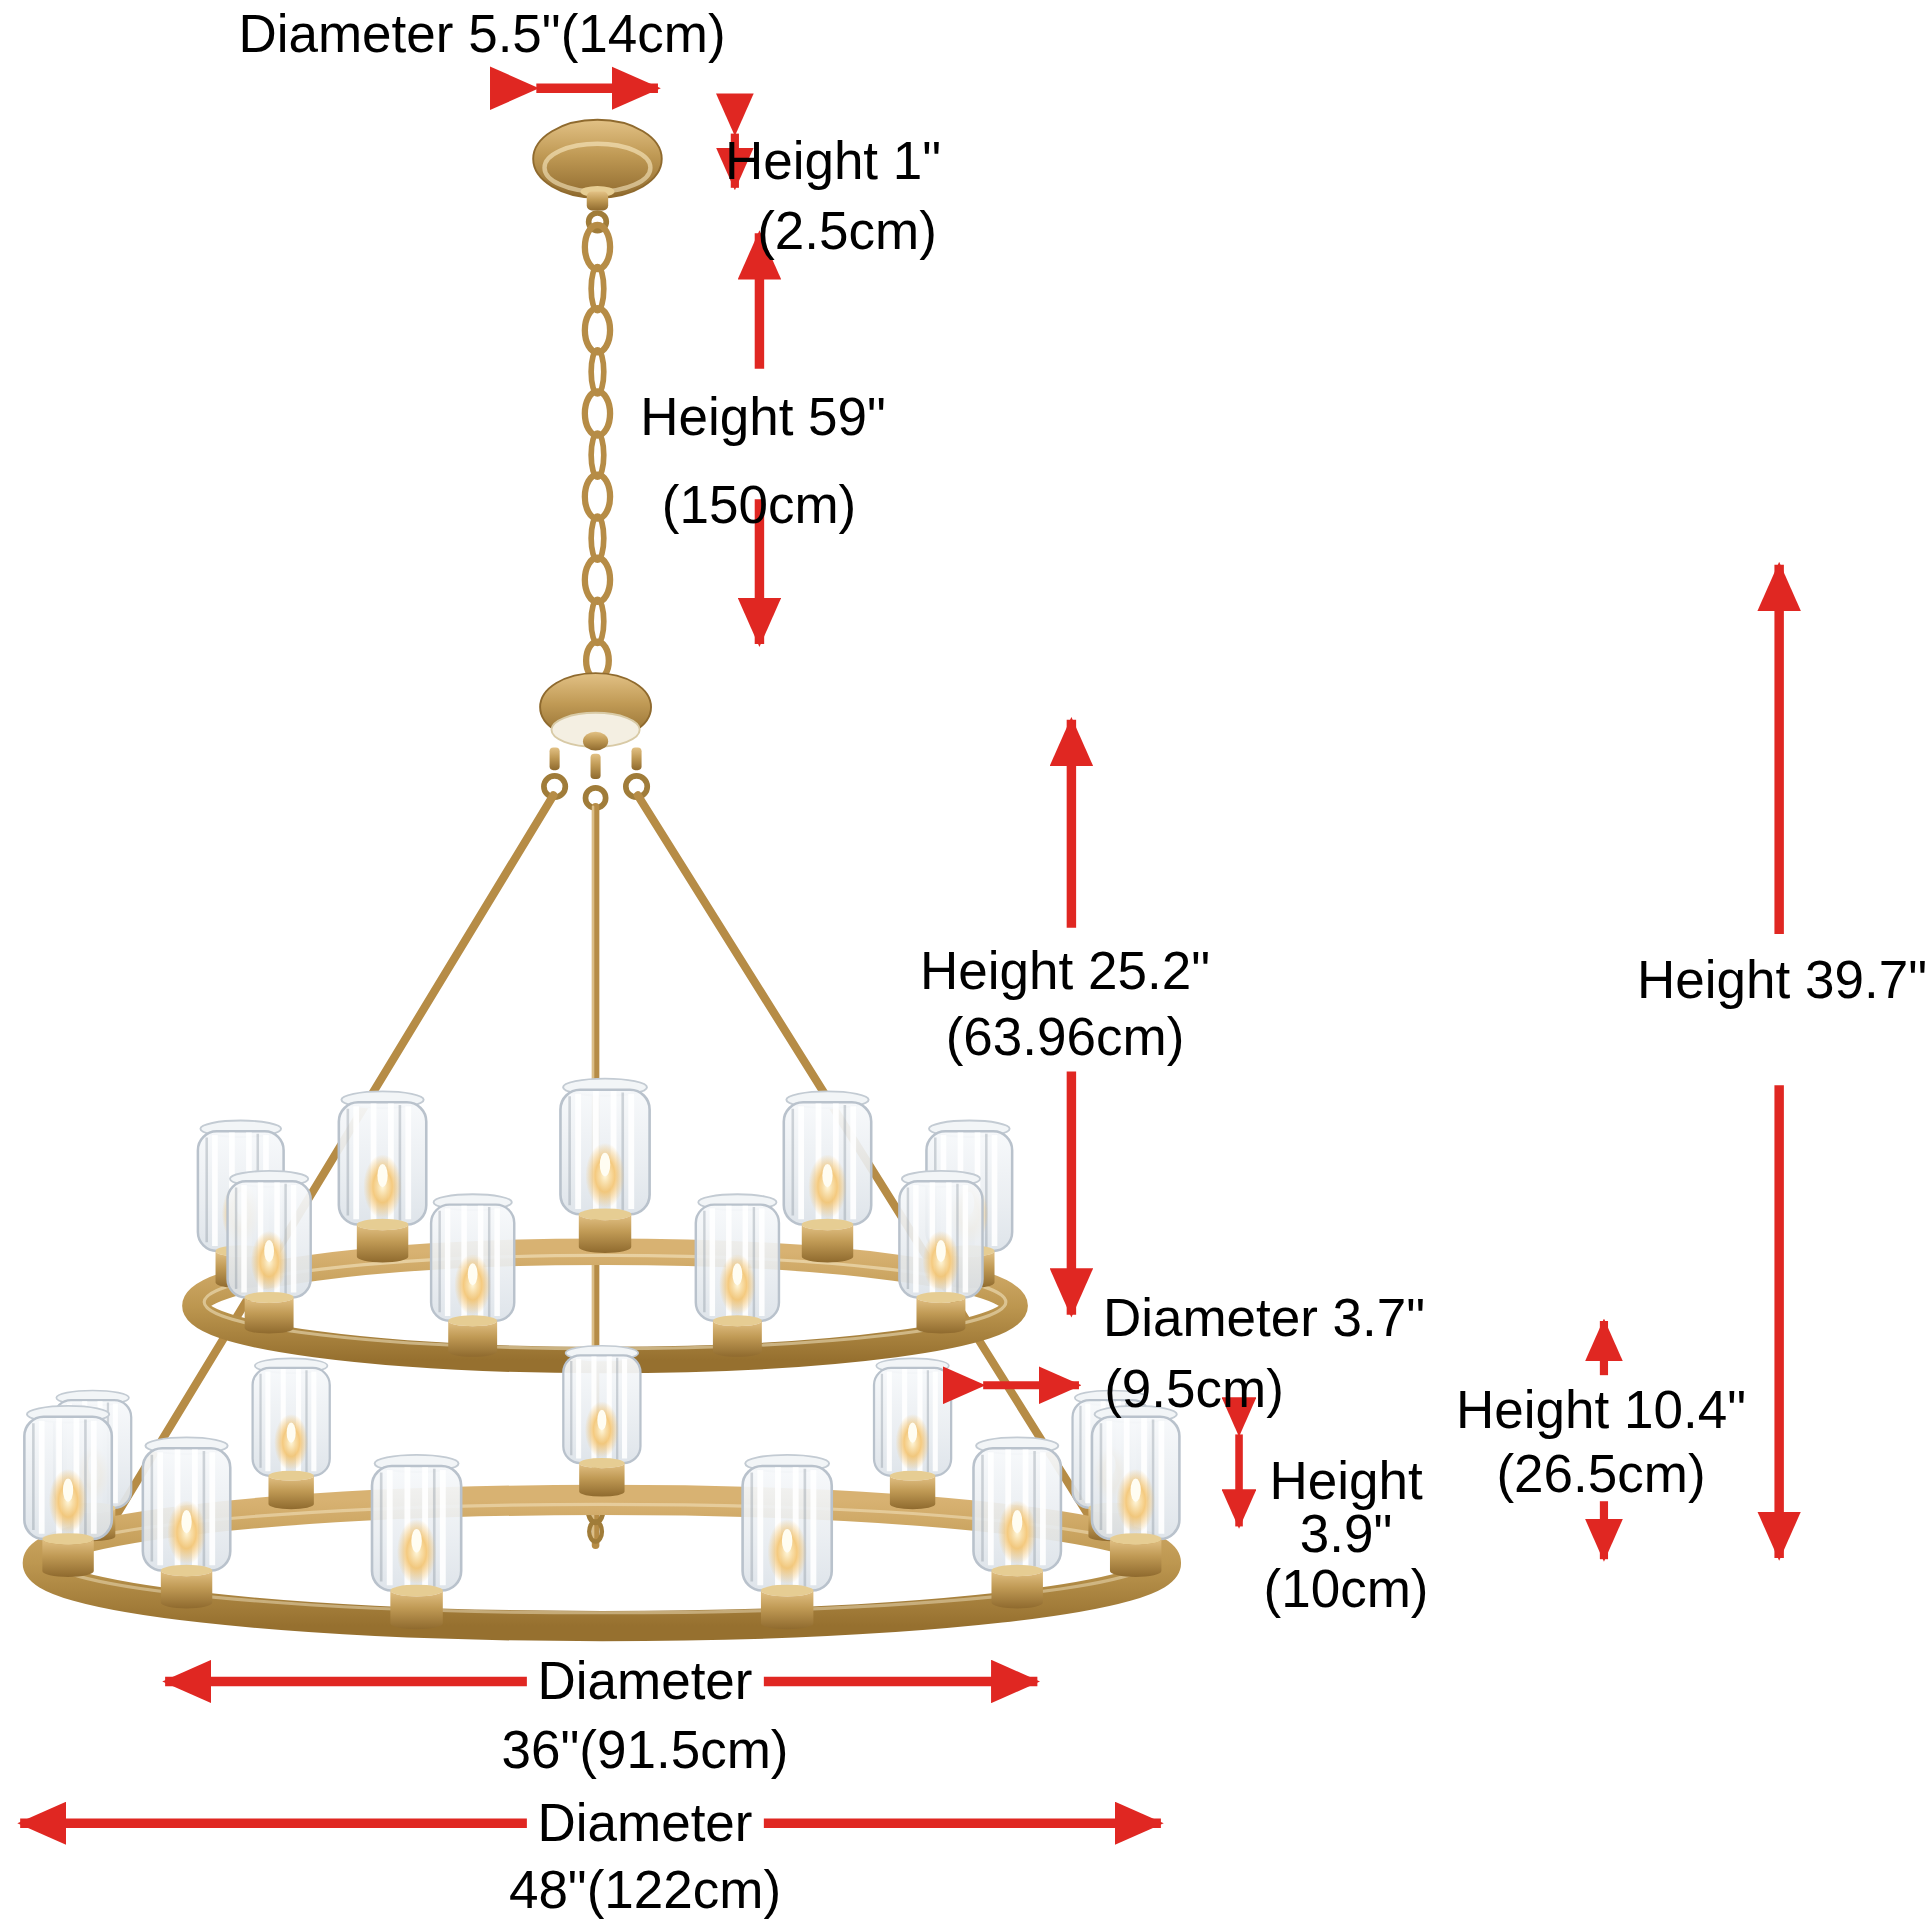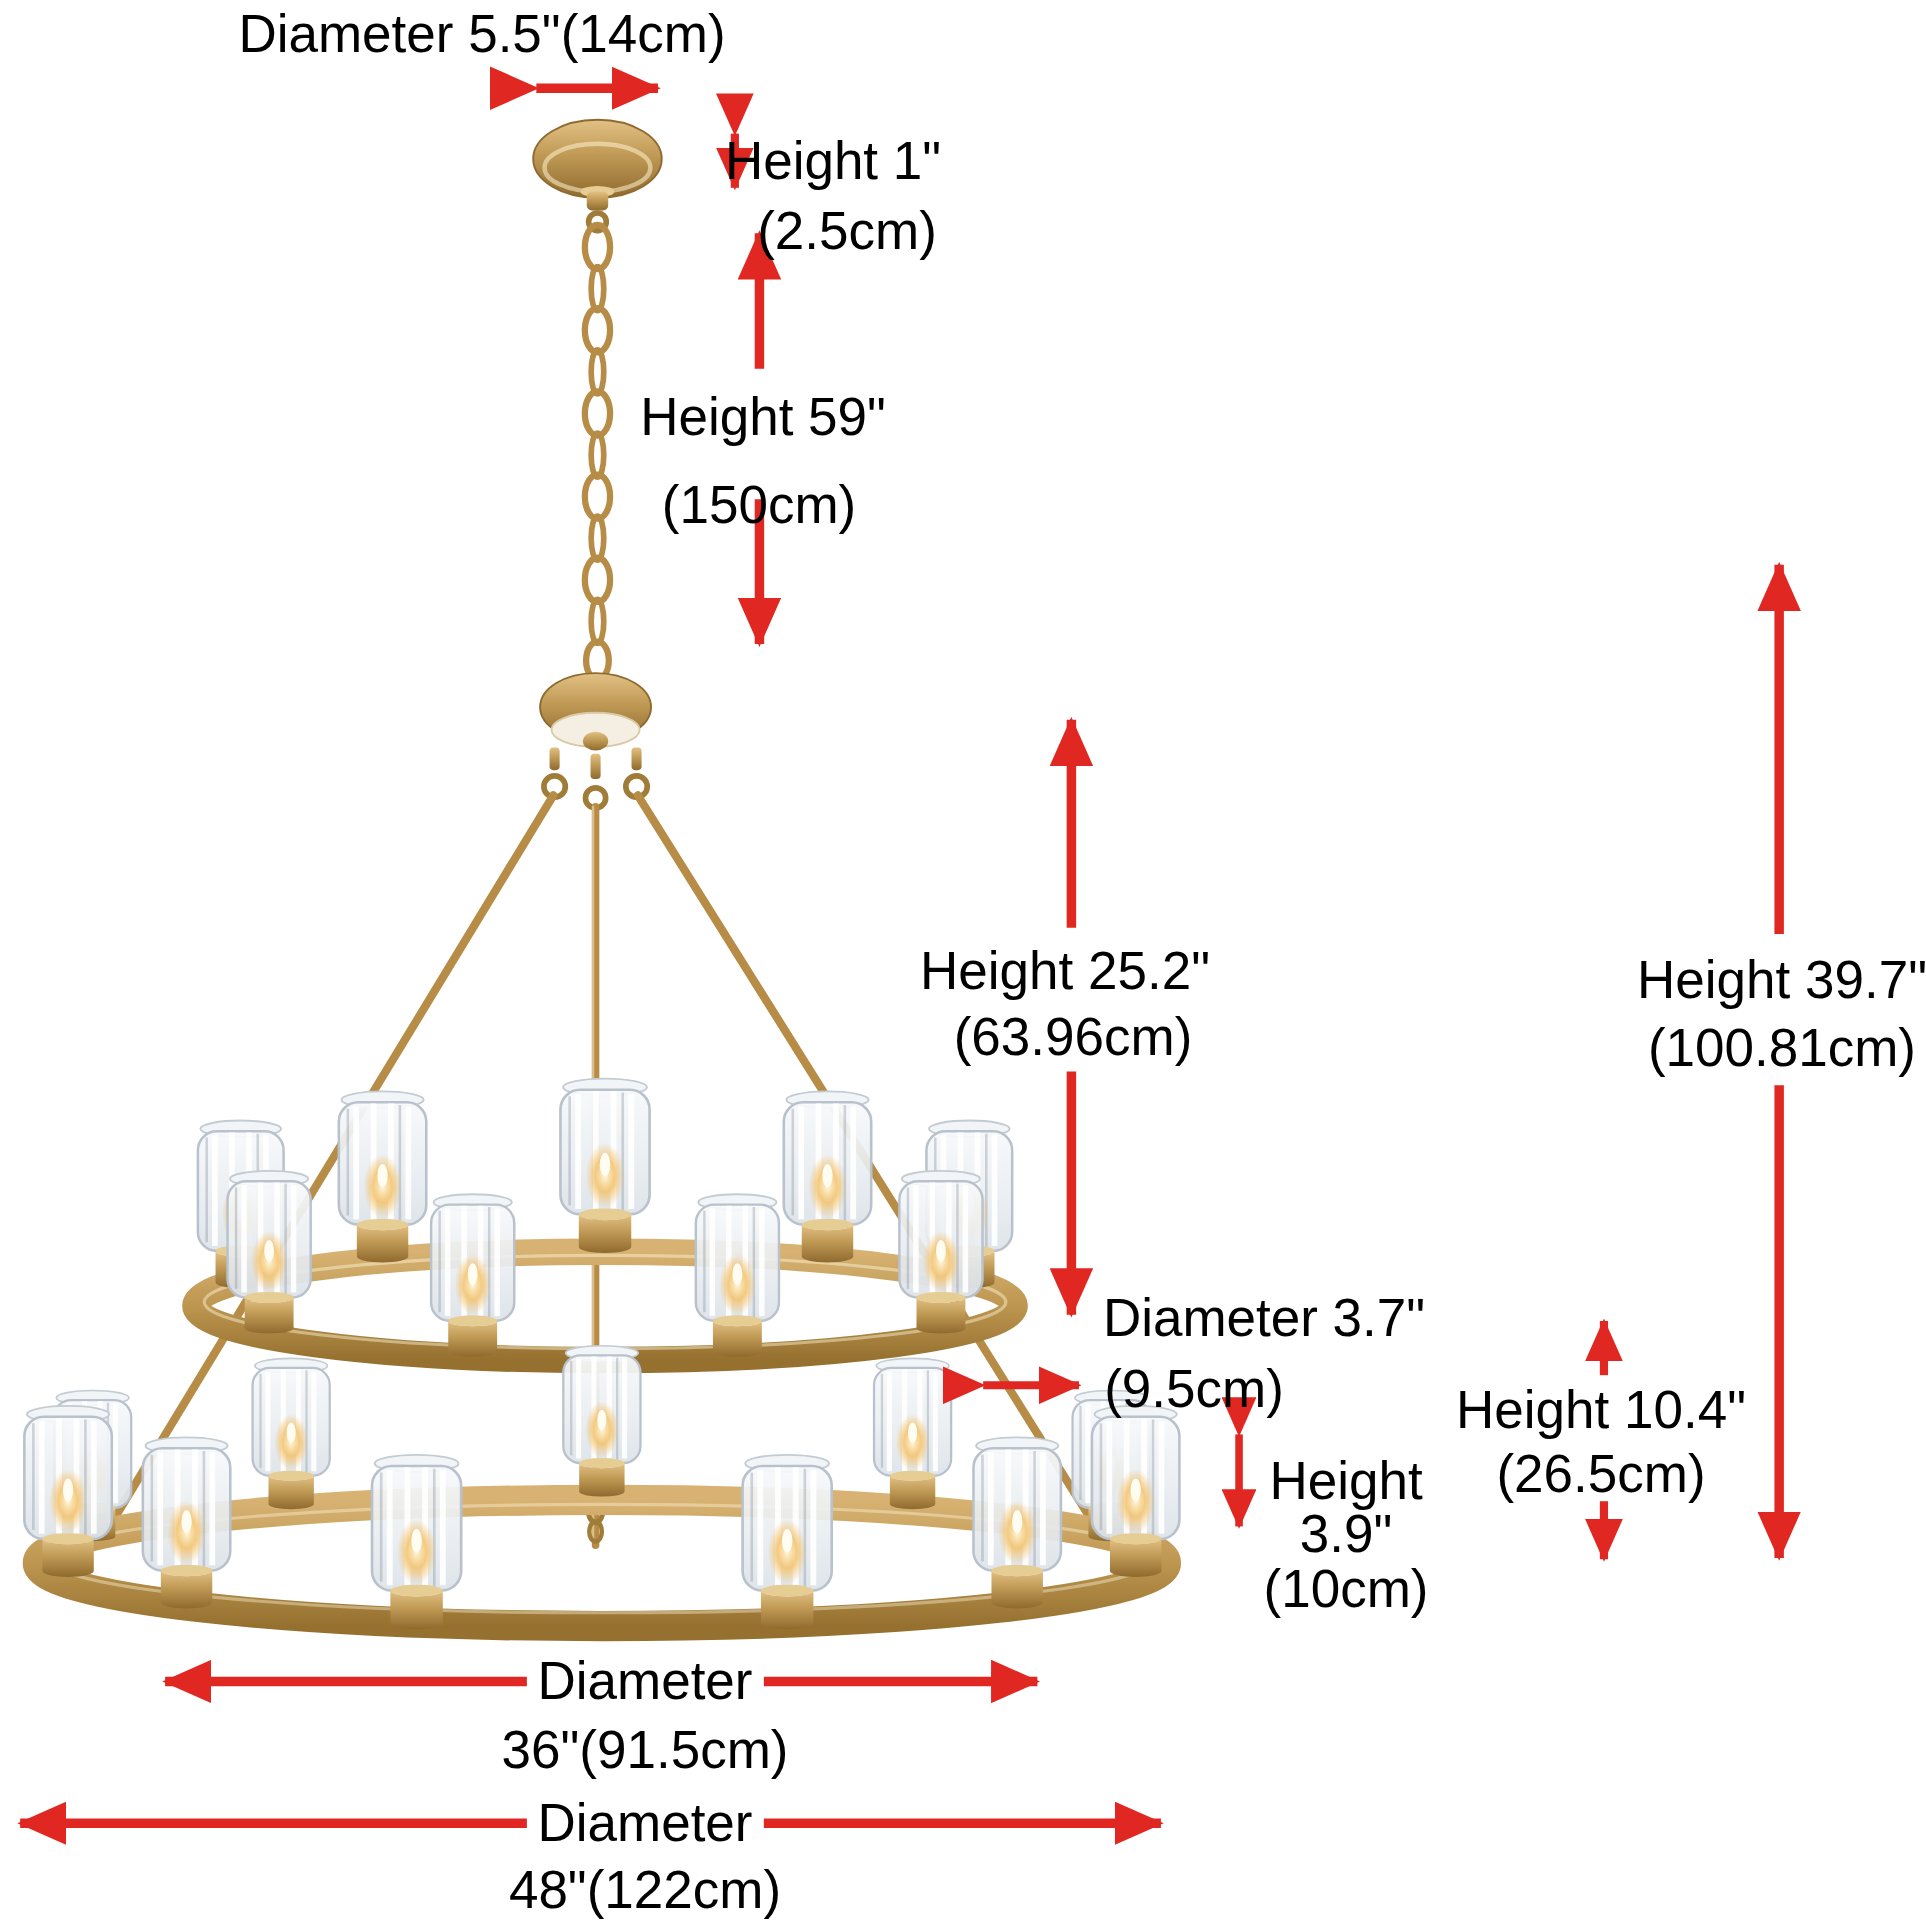--- a/index.html
+++ b/index.html
@@ -164,24 +164,23 @@
 
   <div class="lbl" style="left:482px;top:3.2px;">Diameter 5.5"(14cm)</div>
 
   <div class="lbl" style="left:833px;top:130px;">Height 1"</div>
   <div class="lbl" style="left:847px;top:200px;">(2.5cm)</div>
 
   <div class="lbl" style="left:763px;top:386px;">Height 59"</div>
   <div class="lbl" style="left:759px;top:474px;">(150cm)</div>
 
   <div class="lbl" style="left:1065px;top:940px;">Height 25.2"</div>
-  <div class="lbl" style="left:1065px;top:1006px;margin-left:8px;">(63.96cm)</div>
+  <div class="lbl" style="left:1065px;top:1006px;">(63.96cm)</div>
 
   <div class="lbl" style="left:1782px;top:949px;">Height 39.7"</div>
-  <div class="lbl" style="left:1782px;top:1017px;">(100.81cm)</div>
 
   <div class="lbl" style="left:1264px;top:1287px;">Diameter 3.7"</div>
   <div class="lbl" style="left:1194px;top:1358px;">(9.5cm)</div>
 
   <div class="lbl" style="left:1346px;top:1438px;margin-top:12px;">Height</div>
   <div class="lbl" style="left:1346px;top:1503px;">3.9"</div>
   <div class="lbl" style="left:1346px;top:1558px;">(10cm)</div>
 
   <div class="lbl" style="left:1601px;top:1379px;">Height 10.4"</div>
   <div class="lbl" style="left:1601px;top:1443px;">(26.5cm)</div>

